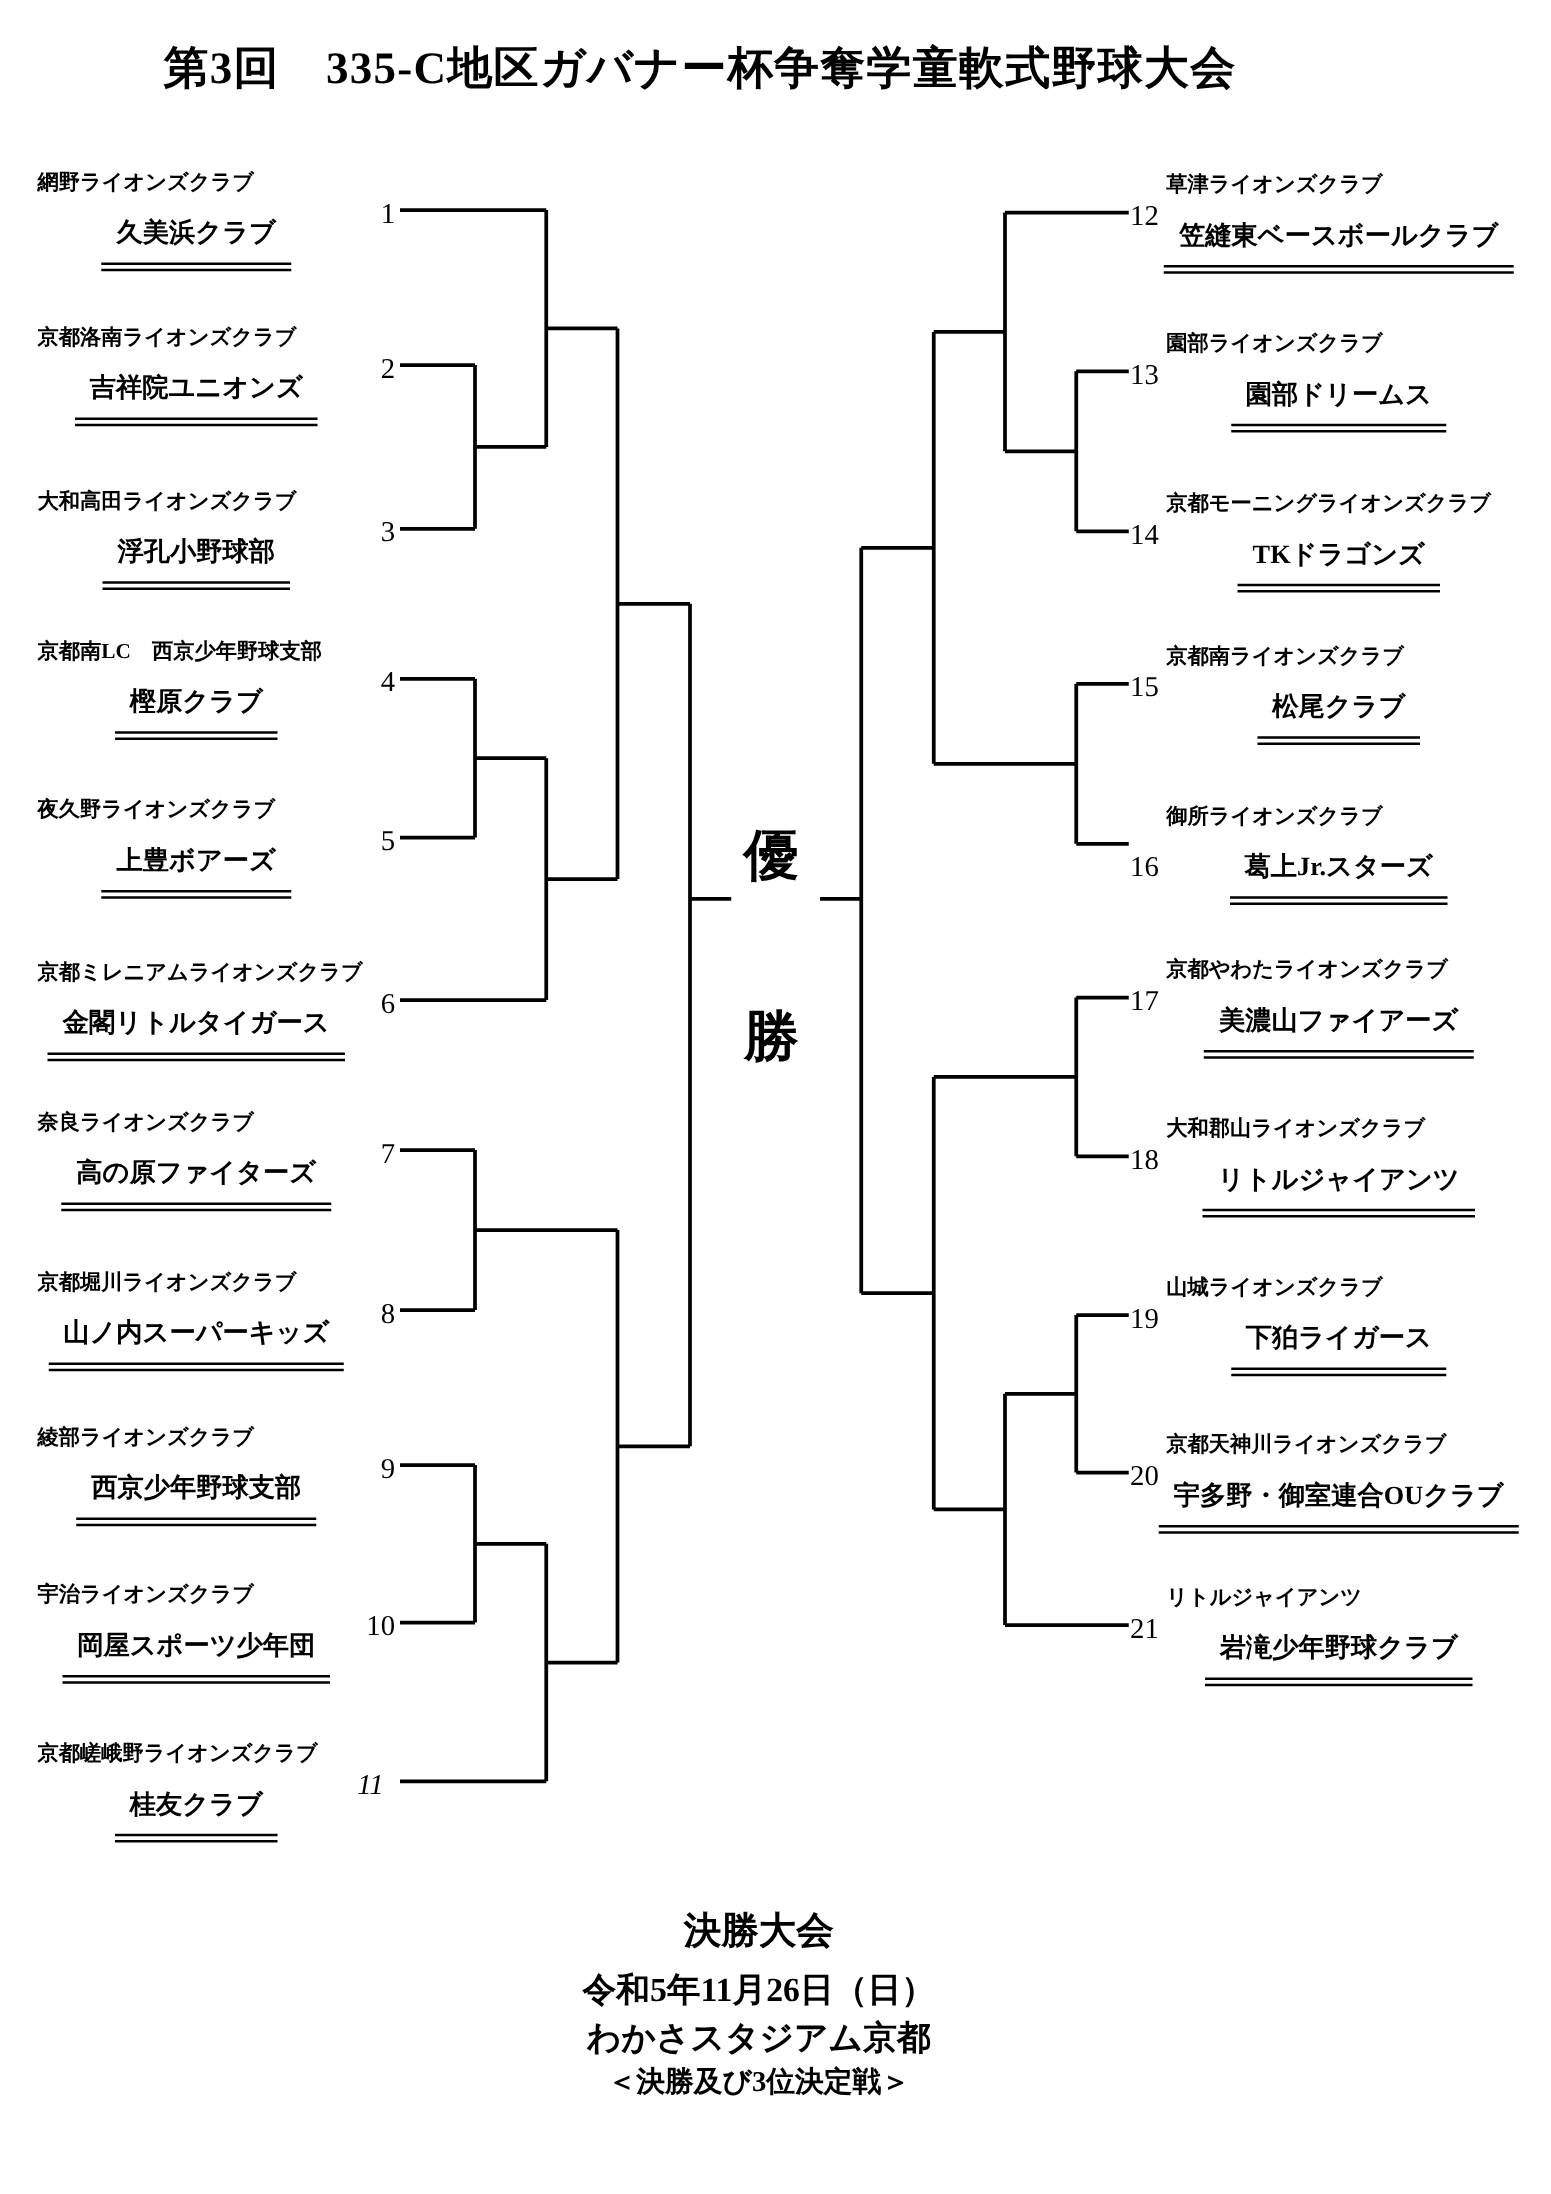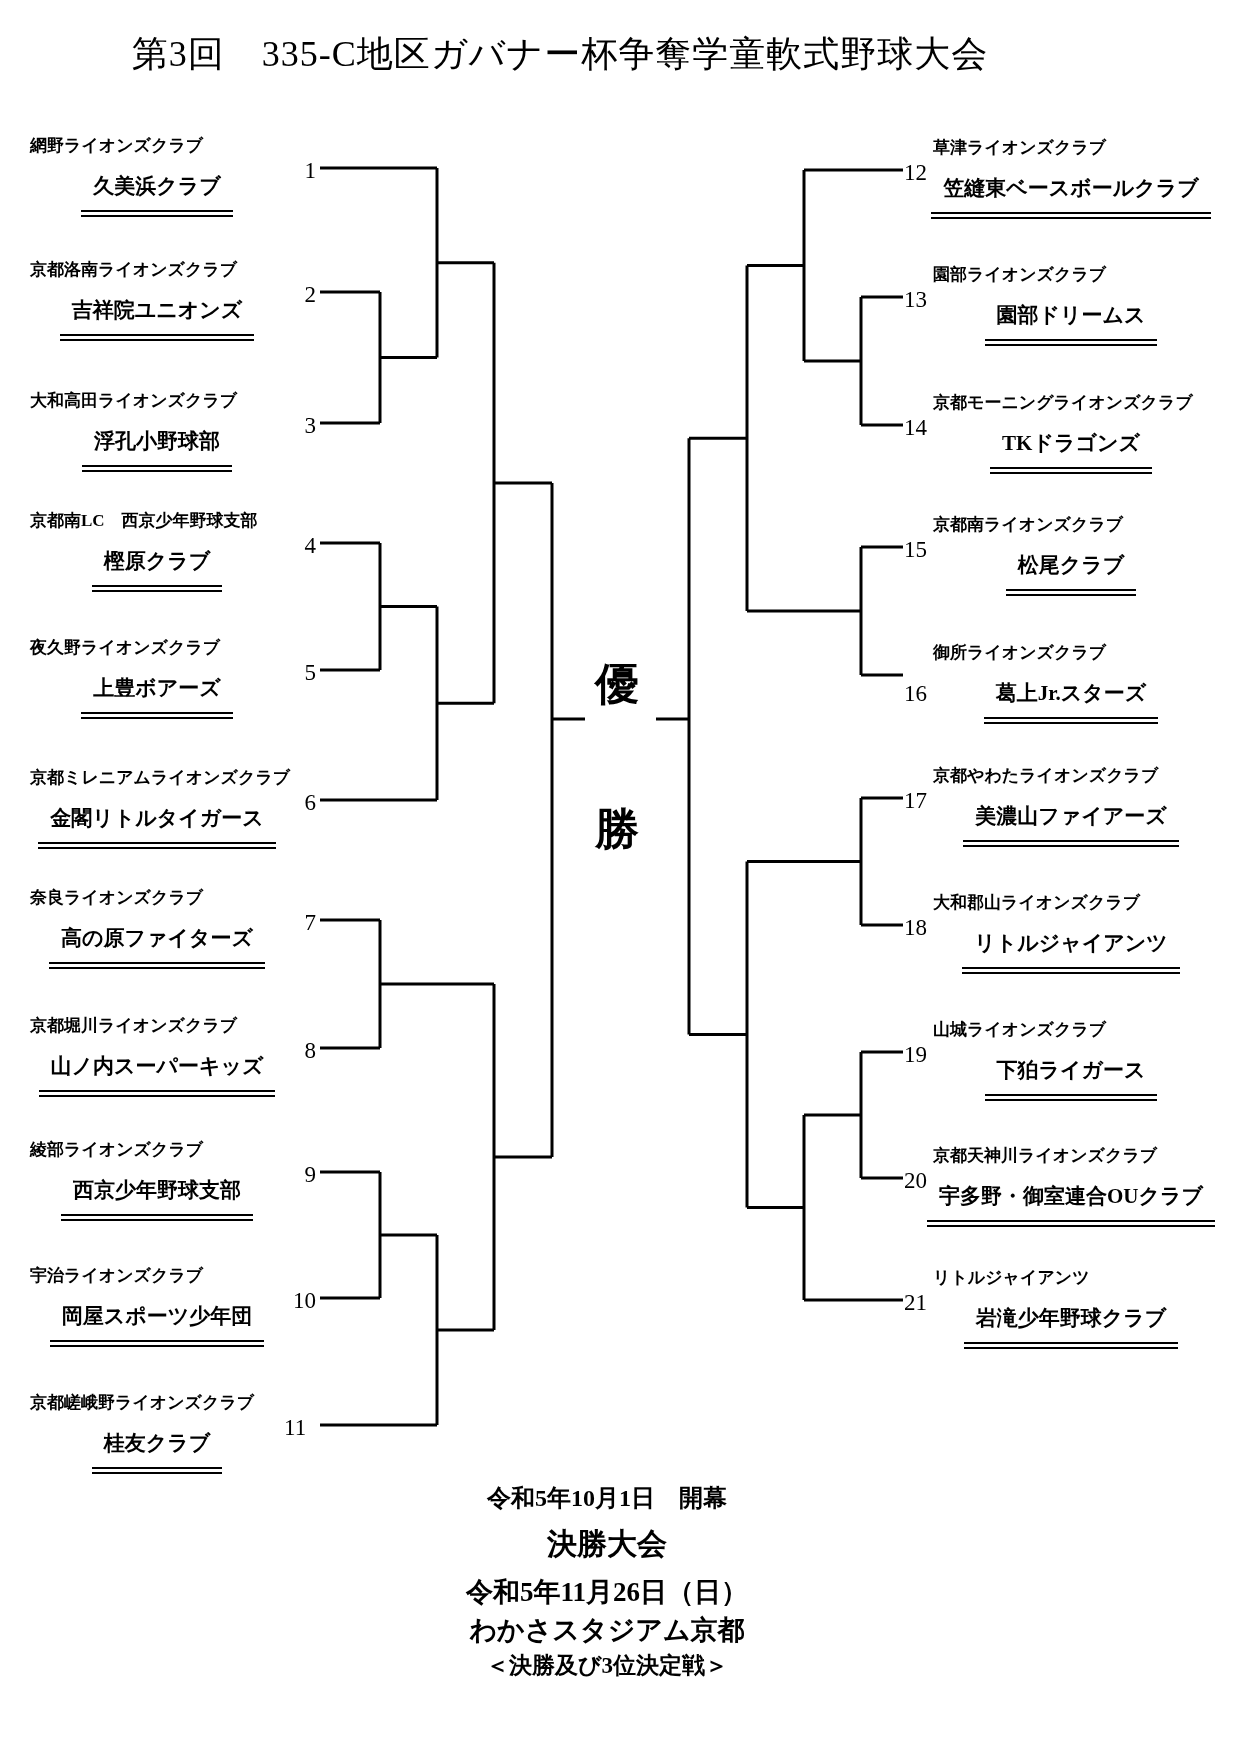--- a/index.html
+++ b/index.html
@@ -7,21 +7,21 @@
     position:relative;
     width:1241px;height:1755px;
     background:#ffffff;
     font-family:"Liberation Serif","DejaVu Serif",serif;
     color:#000;
     overflow:hidden;
   }
   #lines{position:absolute;left:0;top:0;width:1241px;height:1755px;}
   .title{
     position:absolute;left:0;top:30px;width:1120px;
-    text-align:center;font-size:36px;font-weight:normal;
+    text-align:center;font-size:36px;font-weight:bold;
     letter-spacing:1px;white-space:nowrap;
   }
   .club{
     position:absolute;font-size:17px;font-weight:bold;white-space:nowrap;
   }
   .nameWrap{
     position:absolute;text-align:center;white-space:nowrap;
   }
   .uline{
     display:inline-block;
@@ -165,21 +165,21 @@
         <div class="seed" style="left: 278px; top: 1160px; width: 38px; text-align: right;">9</div>
       </div>
       <div>
         <div class="club" style="left: 30px; top: 1264px; width: 300px;">宇治ライオンズクラブ</div>
         <div class="nameWrap" style="left: 18px; width: 278px; top: 1300px;"><span class="uline">岡屋スポーツ少年団</span></div>
         <div class="seed" style="left: 278px; top: 1286px; width: 38px; text-align: right;">10</div>
       </div>
       <div>
         <div class="club" style="left: 30px; top: 1391px; width: 300px;">京都嵯峨野ライオンズクラブ</div>
         <div class="nameWrap" style="left: 18px; width: 278px; top: 1427px;"><span class="uline">桂友クラブ</span></div>
-        <div class="seed" style="left: 284px; top: 1413px; width: 38px; ">11</div>
+        <div class="seed" style="left: 269px; top: 1413px; width: 38px; text-align: right; font-style: italic;">11</div>
       </div>
       <div>
         <div class="club" style="left: 933px; top: 136px; width: 300px;">草津ライオンズクラブ</div>
         <div class="nameWrap" style="left: 920px; width: 302px; top: 172px;"><span class="uline">笠縫東ベースボールクラブ</span></div>
         <div class="seed" style="left: 904px; top: 158px; width: 38px; text-align: left;">12</div>
       </div>
       <div>
         <div class="club" style="left: 933px; top: 263px; width: 300px;">園部ライオンズクラブ</div>
         <div class="nameWrap" style="left: 920px; width: 302px; top: 299px;"><span class="uline">園部ドリームス</span></div>
         <div class="seed" style="left: 904px; top: 285px; width: 38px; text-align: left;">13</div>
@@ -219,18 +219,17 @@
         <div class="nameWrap" style="left: 920px; width: 302px; top: 1180px;"><span class="uline">宇多野・御室連合OUクラブ</span></div>
         <div class="seed" style="left: 904px; top: 1166px; width: 38px; text-align: left;">20</div>
       </div>
       <div>
         <div class="club" style="left: 933px; top: 1266px; width: 300px;">リトルジャイアンツ</div>
         <div class="nameWrap" style="left: 920px; width: 302px; top: 1302px;"><span class="uline">岩滝少年野球クラブ</span></div>
         <div class="seed" style="left: 904px; top: 1288px; width: 38px; text-align: left;">21</div>
       </div>
     </div>
 
-  <div class="footer" id="f1">令和5年10月1日　開幕</div>
   <div class="footer" id="f2">決勝大会</div>
   <div class="footer" id="f3">令和5年11月26日（日）</div>
   <div class="footer" id="f4">わかさスタジアム京都</div>
   <div class="footer" id="f5">＜決勝及び3位決定戦＞</div>
 </div>
 
 </body></html>

